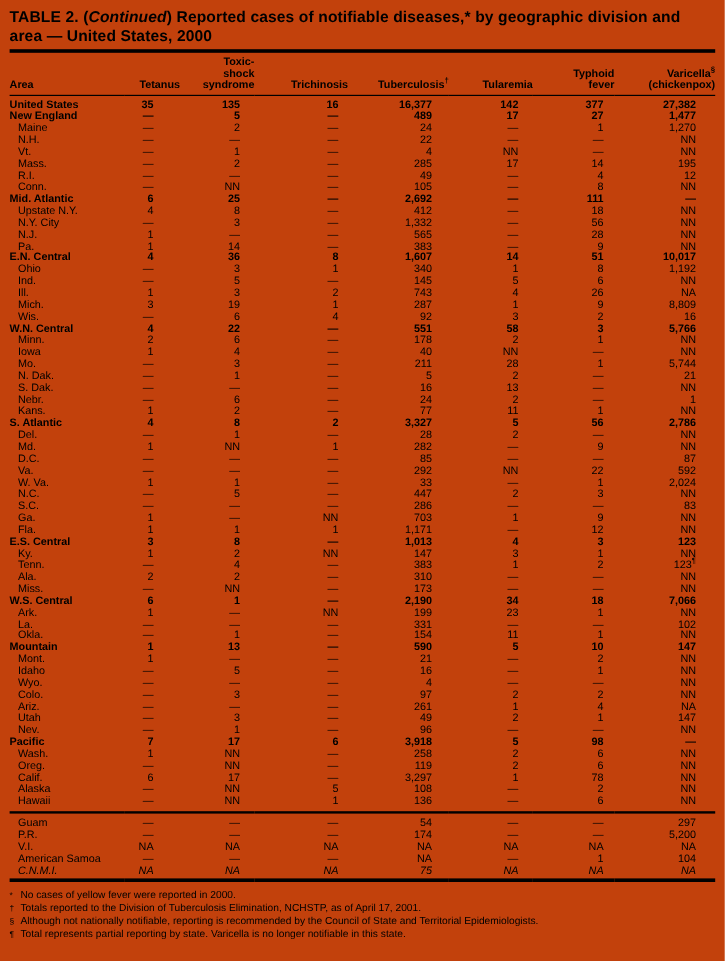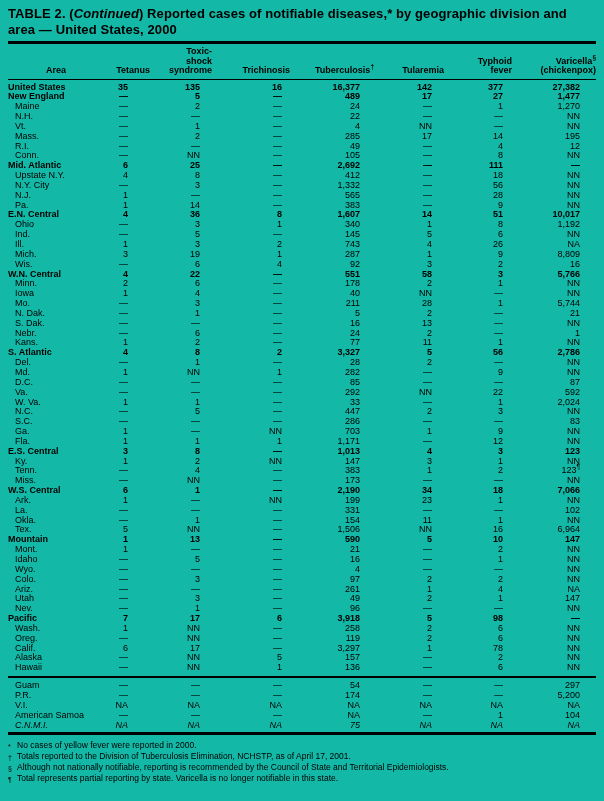--- a/index.html
+++ b/index.html
@@ -1,26 +1,26 @@
 <!DOCTYPE html>
 <html><head>
 <meta charset="utf-8">
 <style>
   html,body{margin:0;padding:0;background:#fdfdfd;color:#000;
     font-family:"Liberation Sans","DejaVu Sans",sans-serif;}
-  .page{width:604px;height:801px;box-sizing:border-box;padding:6px 8px 0 8px;background:#14b8a6;}
+  .page{width:604px;height:801px;box-sizing:border-box;padding:6px 8px 0 8px;background:#c2410c;}
   .title{font-weight:bold;font-size:13px;line-height:16px;width:585px;letter-spacing:.1px;}
   .title .it{font-style:italic;}
   .rule-thick{height:3px;background:#000;margin-top:3px;}
   table.tbl{border-collapse:collapse;table-layout:fixed;width:588px;margin-top:1px;}
   .c0{width:96px;} .c1{width:46px;} .c2{width:62px;} .c3{width:78px;}
   .c4{width:84px;} .c5{width:70px;} .c6{width:68px;} .c7{width:84px;}
   thead th{font-weight:bold;font-size:9px;vertical-align:bottom;text-align:right;
     padding:2px 0 3px 0;border-bottom:1.5px solid #000;}
-  thead th.left{text-align:center;}
+  thead th.left{text-align:left;}
   thead .hl{line-height:9.5px;white-space:nowrap;}
   tbody td{font-size:9px;line-height:9.85px;padding:0;white-space:nowrap;vertical-align:bottom;}
   td.num{text-align:right;}
   td.c1{padding-right:22px;} td.c2{padding-right:12px;} td.c3{padding-right:8px;}
   td.c4{padding-right:14px;} td.c5{padding-right:12px;} td.c6{padding-right:9px;}
   td.c7{padding-right:16px;}
   tr.total td, tr.division td{font-weight:bold;}
   tr.state td.area, tr.territory td.area{padding-left:7px;}
   tbody.main-rows tr:first-child td{padding-top:3px;}
   tbody.main-rows tr:last-child td{padding-bottom:3px;}
@@ -468,20 +468,30 @@
           <td class="area c0">Tenn.</td>
           <td class="num c1">—</td>
           <td class="num c2">4</td>
           <td class="num c3">—</td>
           <td class="num c4">383</td>
           <td class="num c5">1</td>
           <td class="num c6">2</td>
           <td class="num c7">123<sup>¶</sup></td>
         </tr>
         <tr class="state">
+          <td class="area c0">Ala.</td>
+          <td class="num c1">2</td>
+          <td class="num c2">2</td>
+          <td class="num c3">—</td>
+          <td class="num c4">310</td>
+          <td class="num c5">—</td>
+          <td class="num c6">—</td>
+          <td class="num c7">NN</td>
+        </tr>
+        <tr class="state">
           <td class="area c0">Miss.</td>
           <td class="num c1">—</td>
           <td class="num c2">NN</td>
           <td class="num c3">—</td>
           <td class="num c4">173</td>
           <td class="num c5">—</td>
           <td class="num c6">—</td>
           <td class="num c7">NN</td>
         </tr>
         <tr class="division">
@@ -516,30 +526,20 @@
         </tr>
         <tr class="state">
           <td class="area c0">Okla.</td>
           <td class="num c1">—</td>
           <td class="num c2">1</td>
           <td class="num c3">—</td>
           <td class="num c4">154</td>
           <td class="num c5">11</td>
           <td class="num c6">1</td>
           <td class="num c7">NN</td>
-        </tr>
-        <tr class="state">
-          <td class="area c0">Tex.</td>
-          <td class="num c1">5</td>
-          <td class="num c2">NN</td>
-          <td class="num c3">—</td>
-          <td class="num c4">1,506</td>
-          <td class="num c5">NN</td>
-          <td class="num c6">16</td>
-          <td class="num c7">6,964</td>
         </tr>
         <tr class="division">
           <td class="area c0">Mountain</td>
           <td class="num c1">1</td>
           <td class="num c2">13</td>
           <td class="num c3">—</td>
           <td class="num c4">590</td>
           <td class="num c5">5</td>
           <td class="num c6">10</td>
           <td class="num c7">147</td>
@@ -652,21 +652,21 @@
           <td class="num c4">3,297</td>
           <td class="num c5">1</td>
           <td class="num c6">78</td>
           <td class="num c7">NN</td>
         </tr>
         <tr class="state">
           <td class="area c0">Alaska</td>
           <td class="num c1">—</td>
           <td class="num c2">NN</td>
           <td class="num c3">5</td>
-          <td class="num c4">157</td>
+          <td class="num c4">108</td>
           <td class="num c5">—</td>
           <td class="num c6">2</td>
           <td class="num c7">NN</td>
         </tr>
         <tr class="state">
           <td class="area c0">Hawaii</td>
           <td class="num c1">—</td>
           <td class="num c2">NN</td>
           <td class="num c3">1</td>
           <td class="num c4">136</td>

